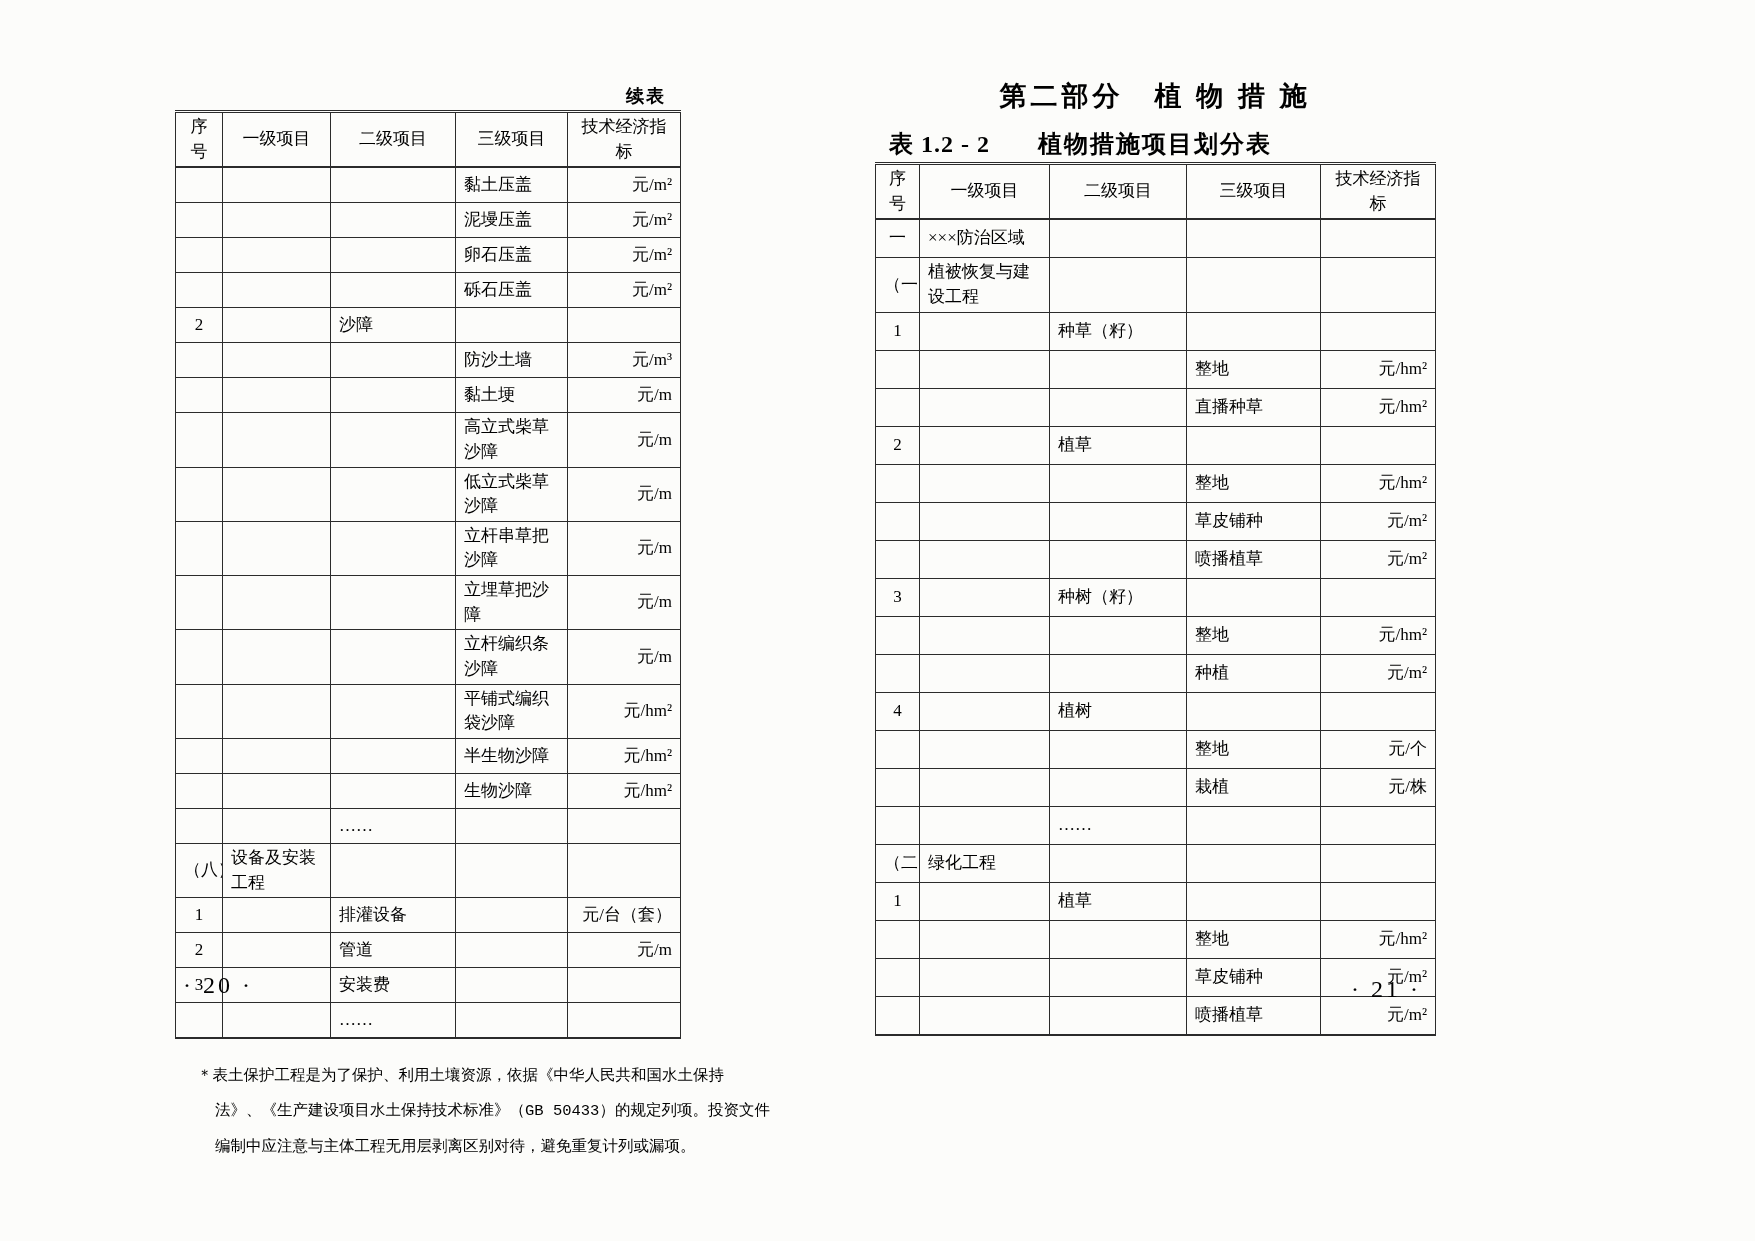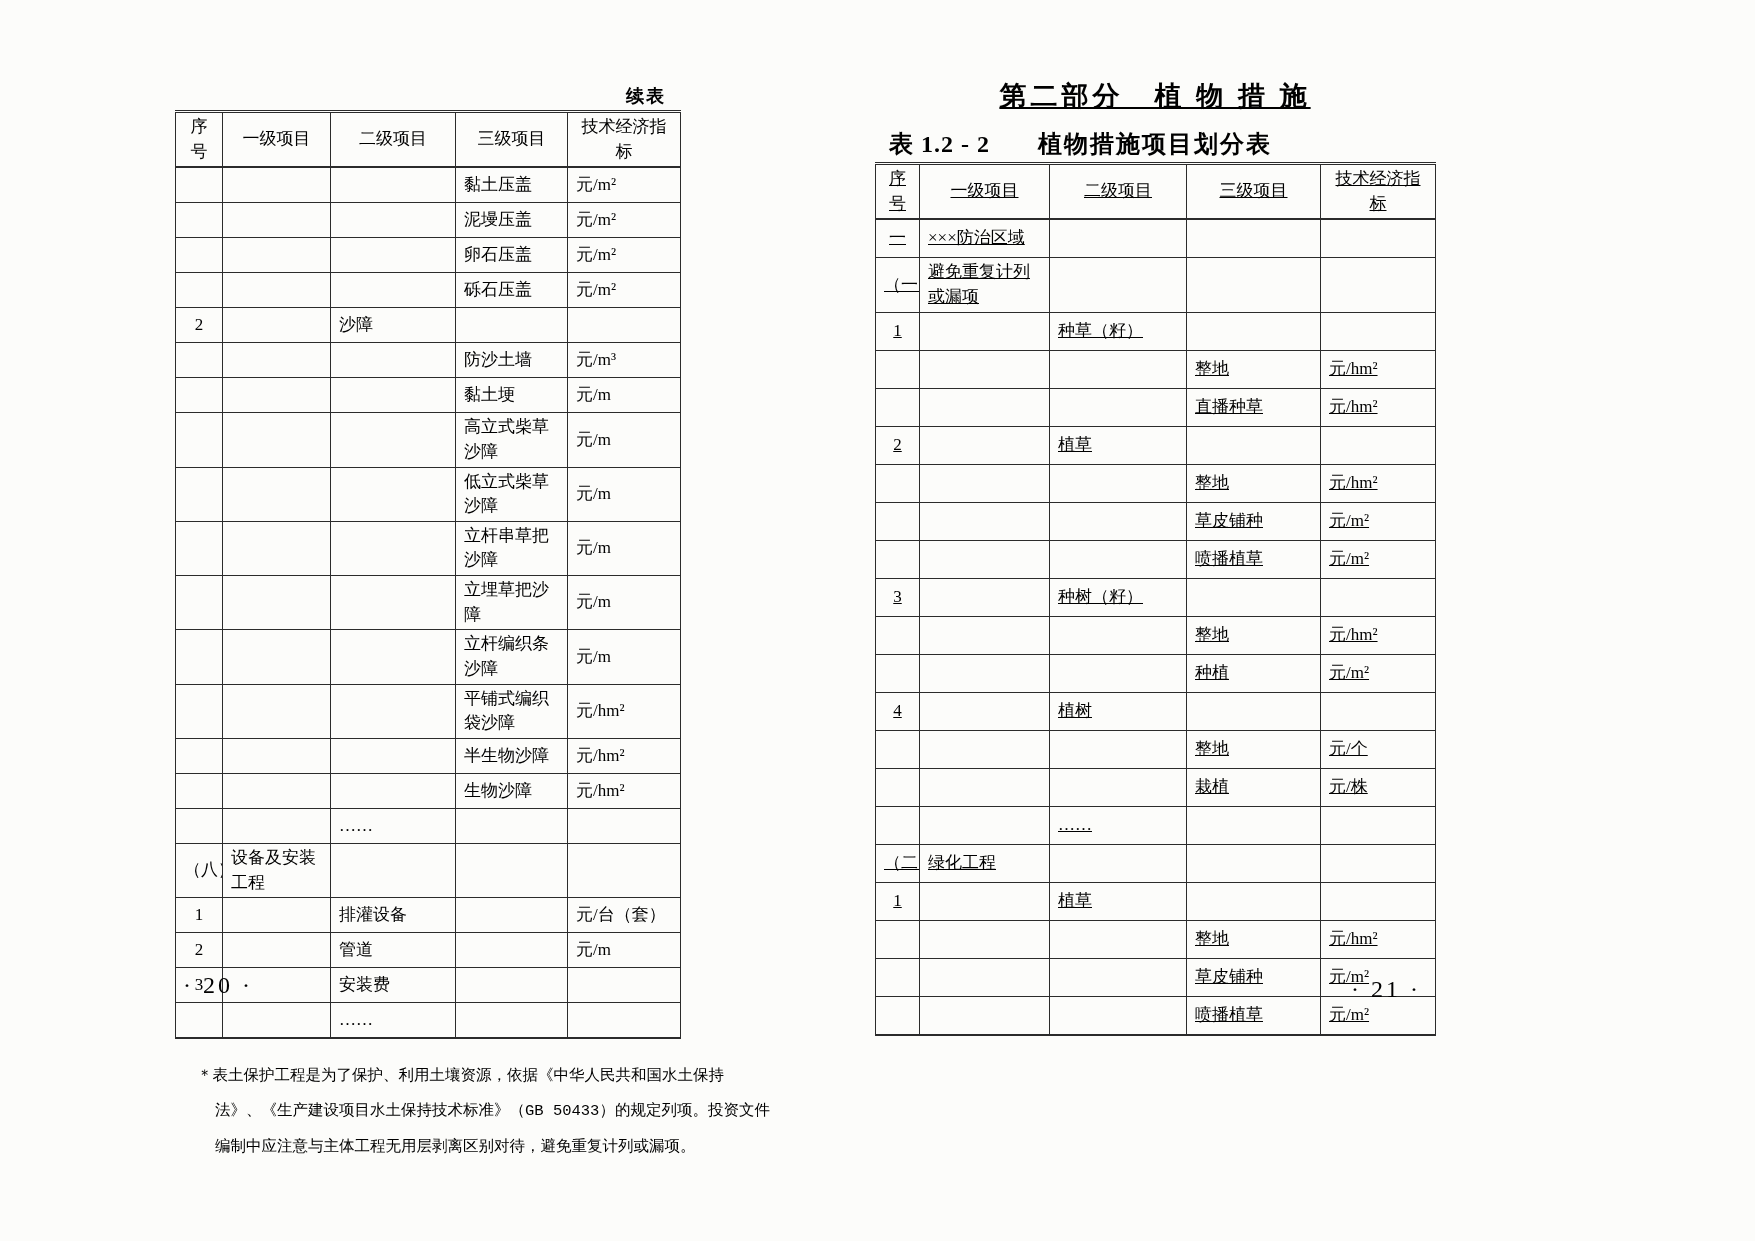--- a/index.html
+++ b/index.html
@@ -6,21 +6,21 @@
   .canvas{
     position:relative;
     width:1755px;height:1241px;
     background:#fcfcfa;
     font-family:"Liberation Serif","DejaVu Serif",serif;
     color:#000000;
     overflow:hidden;
   }
   .page{position:absolute;}
   .page-left{left:175px;top:84px;width:505px;}
-  .page-right{left:875px;top:76px;width:560px;text-decoration:underline;}
+  .page-right{left:875px;top:76px;width:560px;}
 
   .cont-label{
     text-align:right;
     font-size:18px;
     letter-spacing:2px;
     padding-right:14px;
     height:26px;
     font-weight:bold;
   }
 
@@ -44,21 +44,21 @@
     border-top:3px double #2b2b2b;
     border-bottom:2px solid #2b2b2b;
   }
   table.grid tbody tr:last-child td{border-bottom:2.5px solid #2b2b2b;}
   .left-grid th{height:30px;}
   .left-grid td{height:30px;}
   .right-grid th{height:36px;}
   .right-grid td{height:33px;}
   td.c0,th.c0{text-align:center;padding:2px 2px;}
   td.c1,td.c2,td.c3{text-align:left;}
-  td.c4,th.c4{text-align:left;padding:2px 3px;}
+  td.c4,th.c4{text-align:right;padding:2px 3px;}
 
   .footnote{
     margin-top:18px;
     font-size:15.5px;
     line-height:36px;
     white-space:nowrap;
   }
   .footnote .fl-first{padding-left:22px;}
   .footnote .fl-indent{padding-left:40px;font-family:Liberation Mono, monospace;}
 
@@ -302,21 +302,21 @@
       <tbody>
           <tr>
             <td class="c0">一</td>
             <td class="c1">×××防治区域</td>
             <td class="c2"></td>
             <td class="c3"></td>
             <td class="c4"></td>
           </tr>
           <tr>
             <td class="c0">（一）</td>
-            <td class="c1">避免重复计列或漏项</td>
+            <td class="c1">植被恢复与建设工程</td>
             <td class="c2"></td>
             <td class="c3"></td>
             <td class="c4"></td>
           </tr>
           <tr>
             <td class="c0">1</td>
             <td class="c1"></td>
             <td class="c2">种草（籽）</td>
             <td class="c3"></td>
             <td class="c4"></td>

